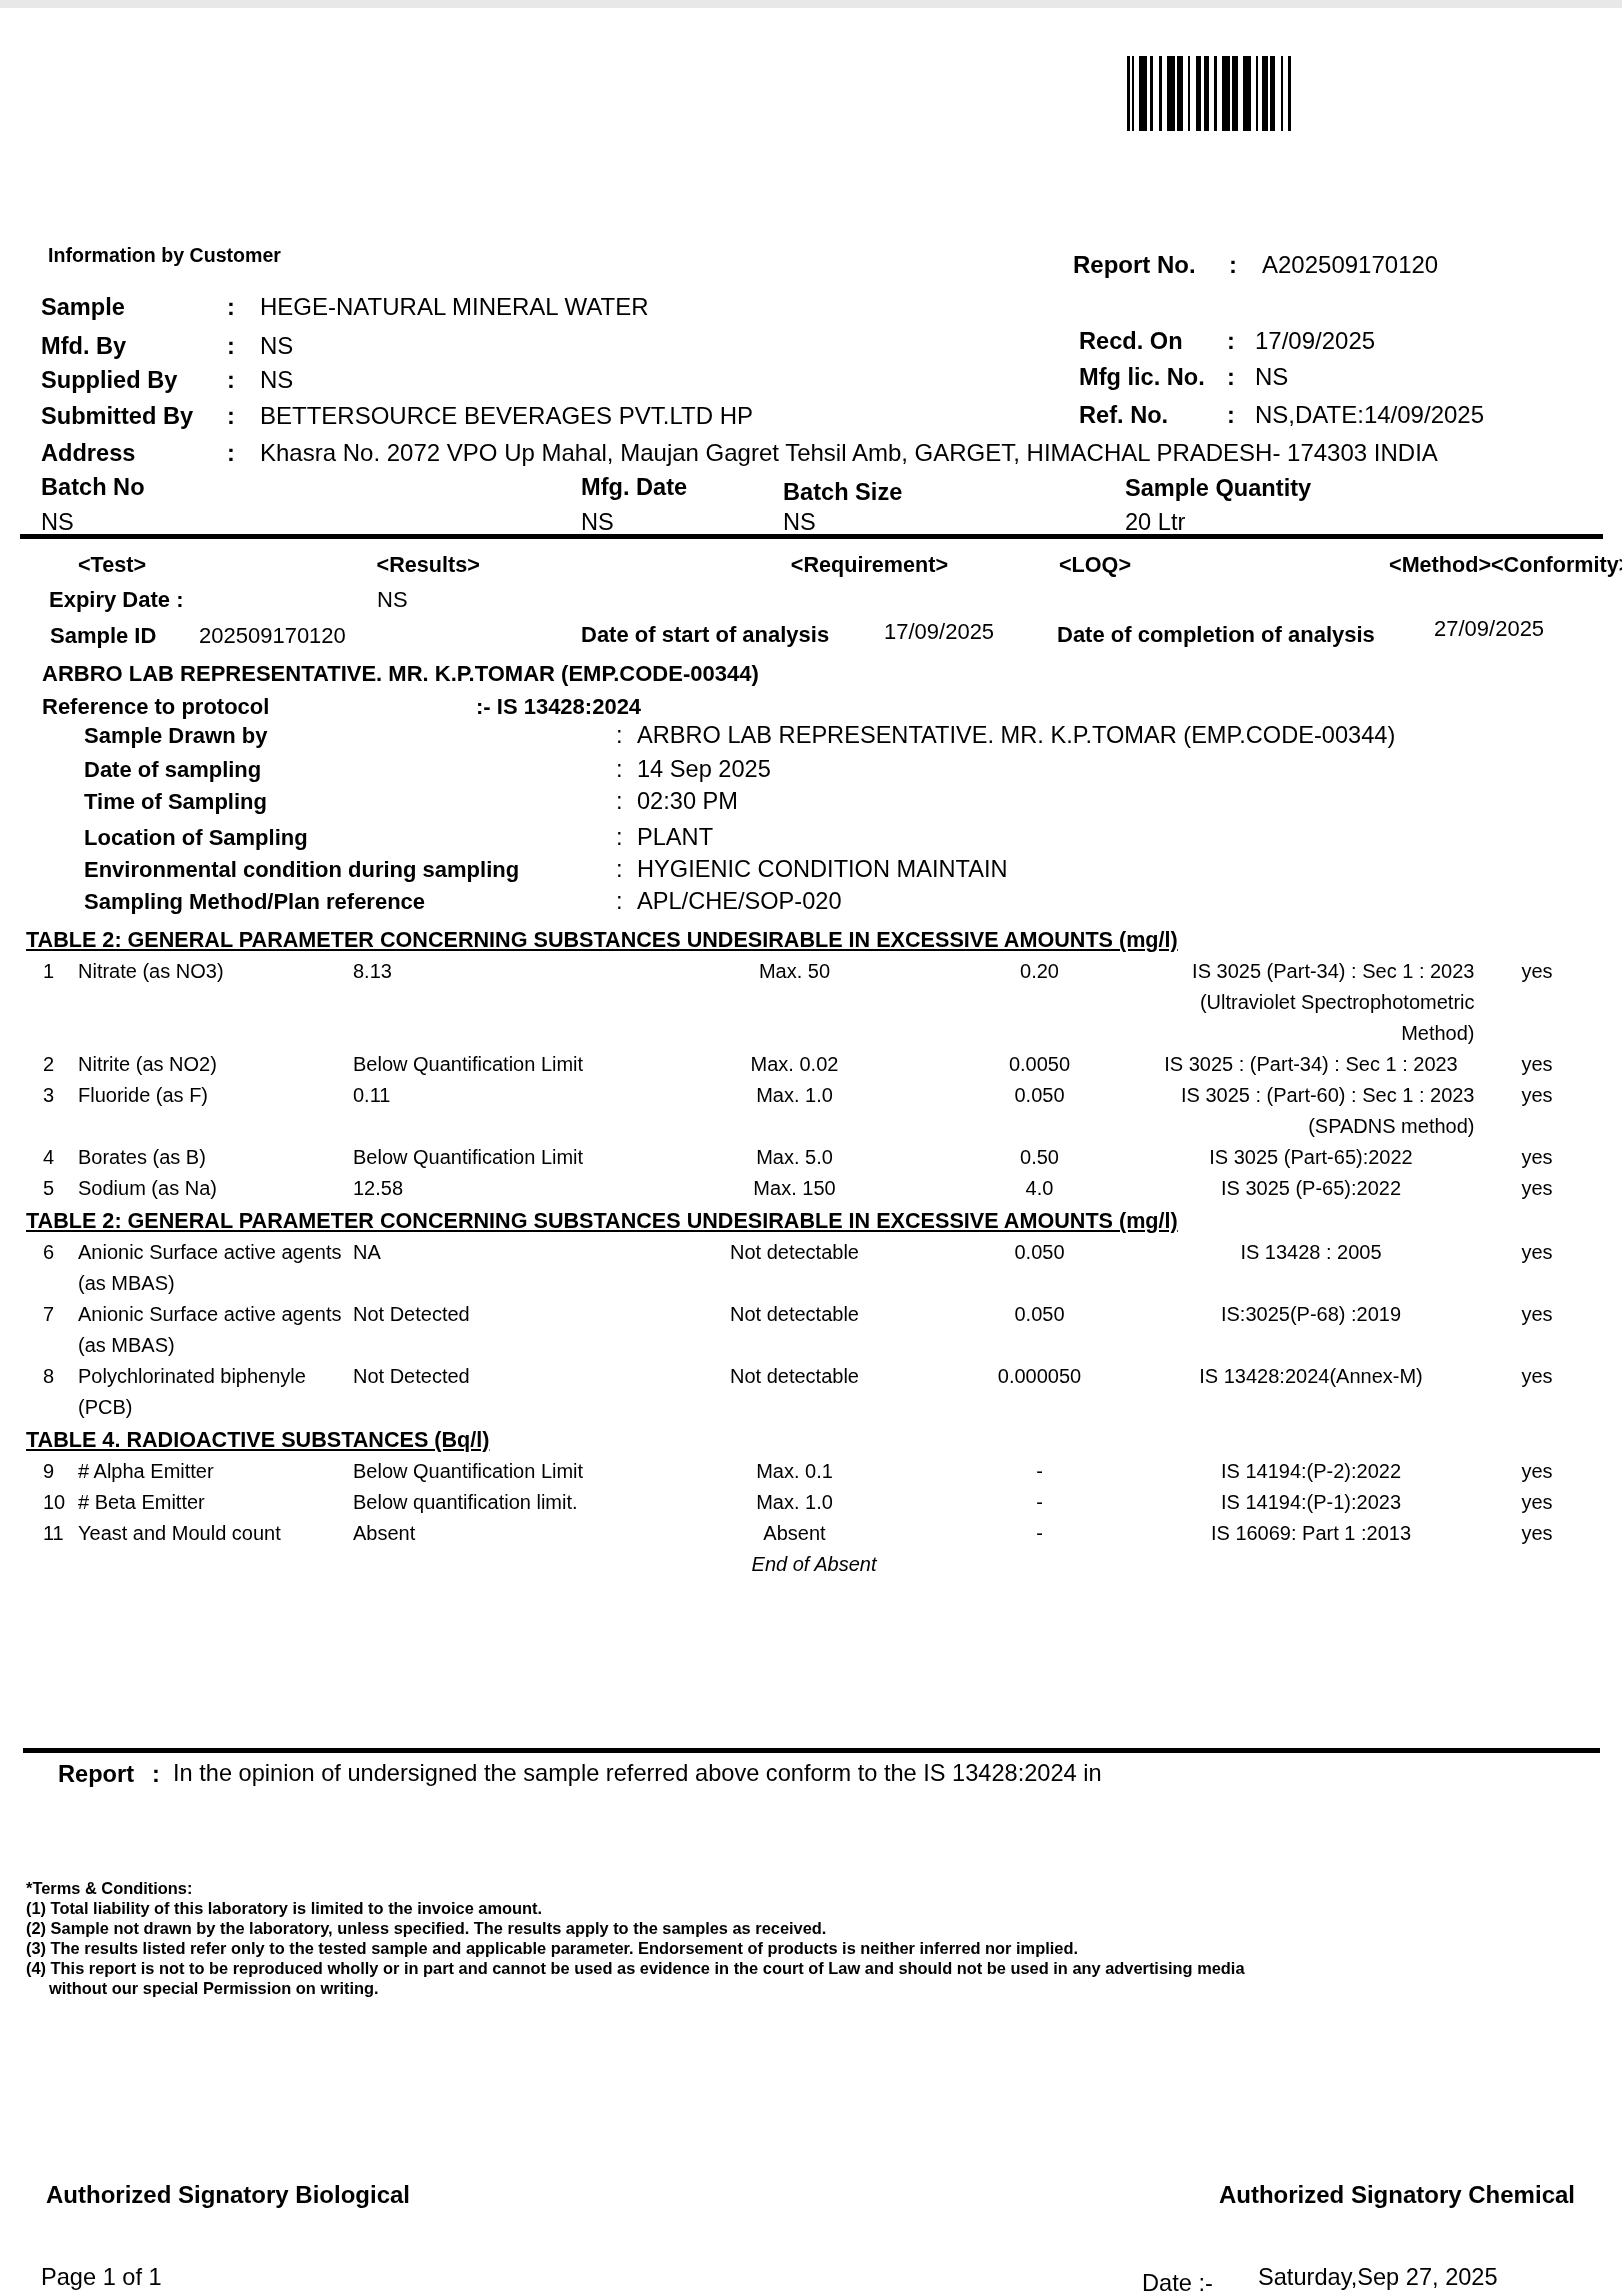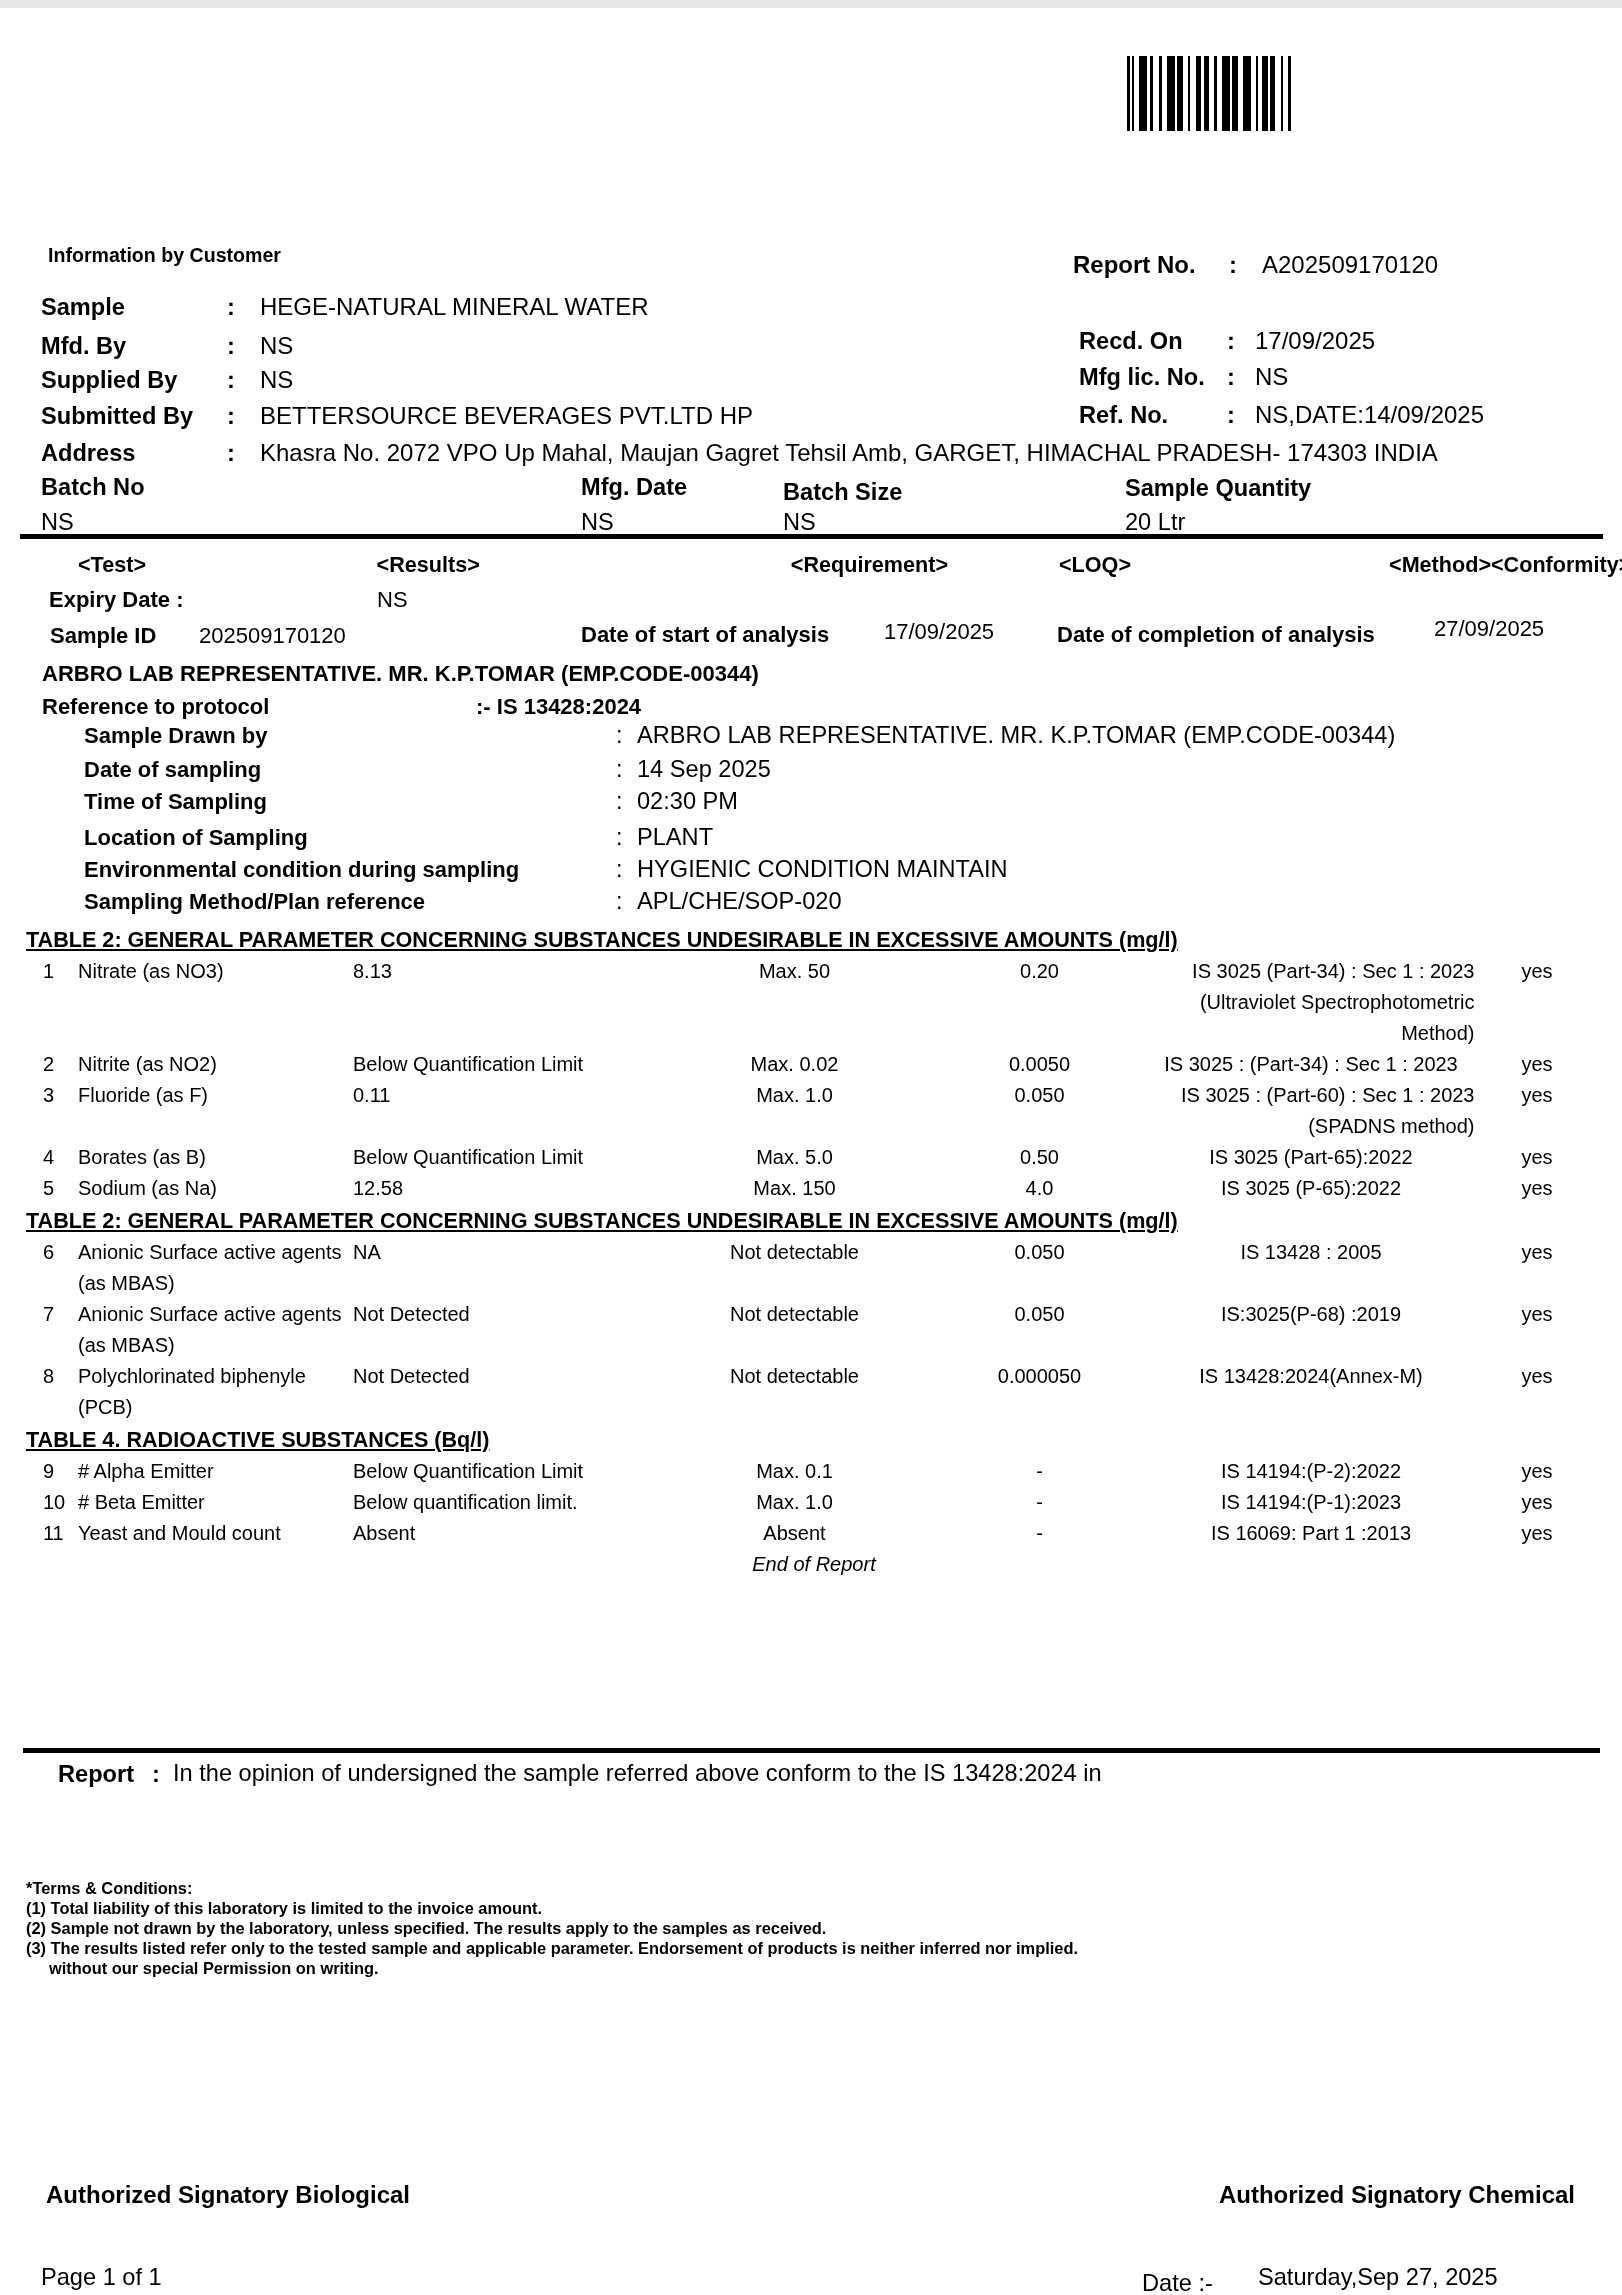--- a/index.html
+++ b/index.html
@@ -247,34 +247,35 @@
     <div class="trow">
       <div class="c-num">11</div>
       <div class="c-test">Yeast and Mould count</div>
       <div class="c-result">Absent</div>
       <div class="c-req">Absent</div>
       <div class="c-loq">-</div>
       <div class="c-method">IS 16069: Part 1 :2013</div>
       <div class="c-conf">yes</div>
     </div>
 
-    <div class="end-report">End of Report</div>
+    <div class="end-report">End of Absent</div>
   </div>
 
   <div class="rule" style="left:23px;top:1740px;width:1577px"></div>
 
   <div class="abs f36b" style="left:58px;top:1753px">Report</div>
   <div class="abs f36b" style="left:152px;top:1753px">:</div>
   <div class="abs f36" style="left:173px;top:1752px">In the opinion of undersigned the sample referred above conform to the IS 13428:2024 in</div>
 
   <div class="terms">
     <div>*Terms &amp; Conditions:</div>
     <div>(1) Total liability of this laboratory is limited to the invoice amount.</div>
     <div>(2) Sample not drawn by the laboratory, unless specified. The results apply to the samples as received.</div>
     <div>(3) The results listed refer only to the tested sample and applicable parameter. Endorsement of products is neither inferred nor implied.</div>
+    <div>(4) This report is not to be reproduced wholly or in part and cannot be used as evidence in the court of Law and should not be used in any advertising media</div>
     <div class="indent">without our special Permission on writing.</div>
   </div>
 
   <div class="abs f37b" style="left:46px;top:2173px">Authorized Signatory Biological</div>
   <div class="abs f37b" style="right:47px;top:2173px">Authorized Signatory Chemical</div>
 
   <div class="abs f36" style="left:41px;top:2256px">Page 1 of 1</div>
   <div class="abs f36" style="left:1142px;top:2262px">Date :-</div>
   <div class="abs f36" style="left:1258px;top:2256px">Saturday,Sep 27, 2025</div>
 

